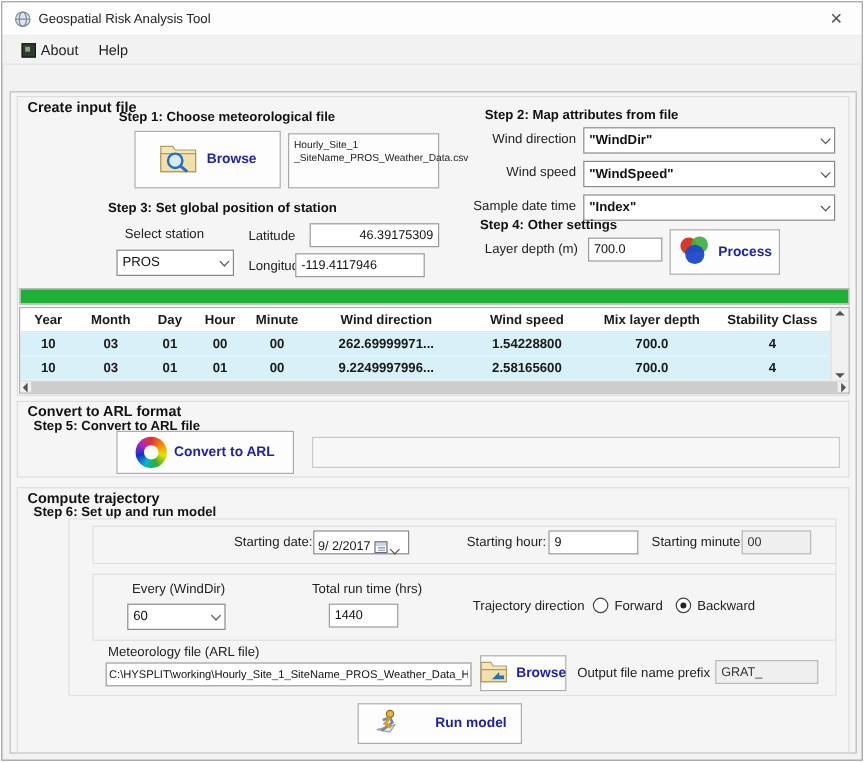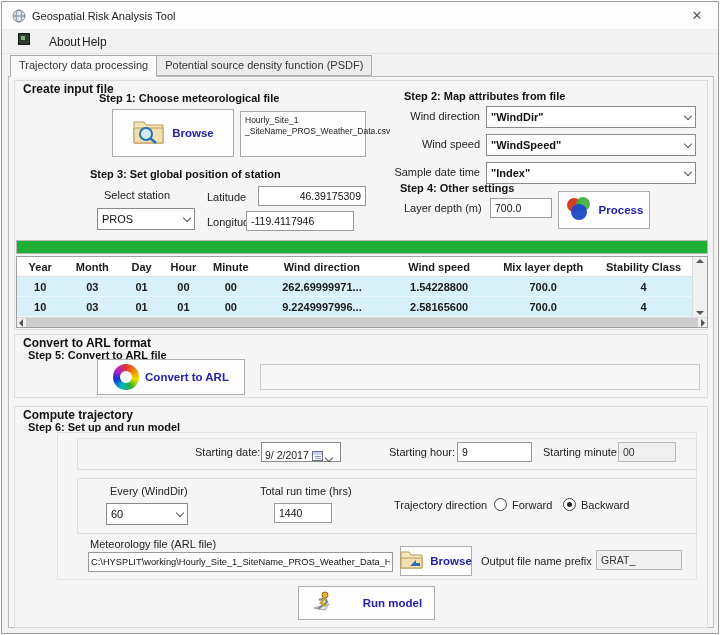--- a/index.html
+++ b/index.html
@@ -7,21 +7,21 @@
   .window { position:relative; width:718px; height:633px; margin:1px; border:1px solid #9b9b9b; background:#f2f2f2; overflow:hidden; font-size:11px; }
 
   
   .titlebar { position:absolute; left:0; top:0; right:0; height:28px; background:#fdfdfd; border-bottom:1px solid #ededed; }
   .titlebar .appicon { position:absolute; left:10px; top:7px; }
   .titlebar .title { position:absolute; left:30px; top:8px; font-size:11px; color:#222; }
   .close-btn { position:absolute; right:10px; top:5px; width:22px; height:18px; text-align:center; line-height:18px; color:#555; font-size:13px; cursor:pointer; }
 
   
   .menubar { position:absolute; left:0; top:28px; right:0; height:24px; background:#f2f2f2; border-bottom:1px solid #e3e3e3; }
-  .menu-item { position:absolute; top:3px; height:18px; line-height:18px; font-size:12px; color:#222; padding:0 4px; display:flex; gap:19px; }
+  .menu-item { position:absolute; top:3px; height:18px; line-height:18px; font-size:12px; color:#222; padding:0 4px; display:flex; align-items:center; gap:4px; }
   .about-ic { width:12px; height:12px; background:#2f3b2f; border:1px solid #141c14; display:inline-block; }
   .about-ic::after { content:""; display:block; width:4px; height:4px; margin:2px; background:#7fae7f; }
 
   
   .tabs { position:absolute; left:8px; top:53px; height:21px; display:flex; }
   .tab { height:21px; padding:3px 8px 0 8px; font-size:11px; border:1px solid #ababab; background:#ececec; color:#333; margin-right:-1px; }
   .tab.active { background:#fafafa; border-bottom:1px solid #fafafa; height:22px; position:relative; z-index:2; }
   .content { position:absolute; left:6px; top:74px; width:706px; height:552px; border:1px solid #bcbcbc; background:#f5f5f5; }
 
   .groupbox { position:absolute; border:1px solid #dcdcdc; background:transparent; }
@@ -93,24 +93,20 @@
   <div class="menubar">
     <span class="menu-item" style="left:12px;">
       <span class="about-ic"></span>
       <span>About</span>
     </span>
     <span class="menu-item" style="left:76px;">
       <span>Help</span>
     </span>
   </div>
 
-  <div class="tabs">
-    <div class="tab active">Trajectory data processing</div>
-    <div class="tab">Potential source density function (PSDF)</div>
-  </div>
   <div class="content"></div>
 
   <div class="groupbox" style="left:12px; top:78px; width:694px; height:250px;">
     <span class="group-title">Create input file</span>
   </div>
 
   <span class="step-title" style="left:97px; top:90px;">Step 1: Choose meteorological file</span>
   <div class="btn" style="left:110px; top:107px; width:122px; height:48px;">
     <span>
       <svg width="34" height="28" viewBox="0 0 34 28">

